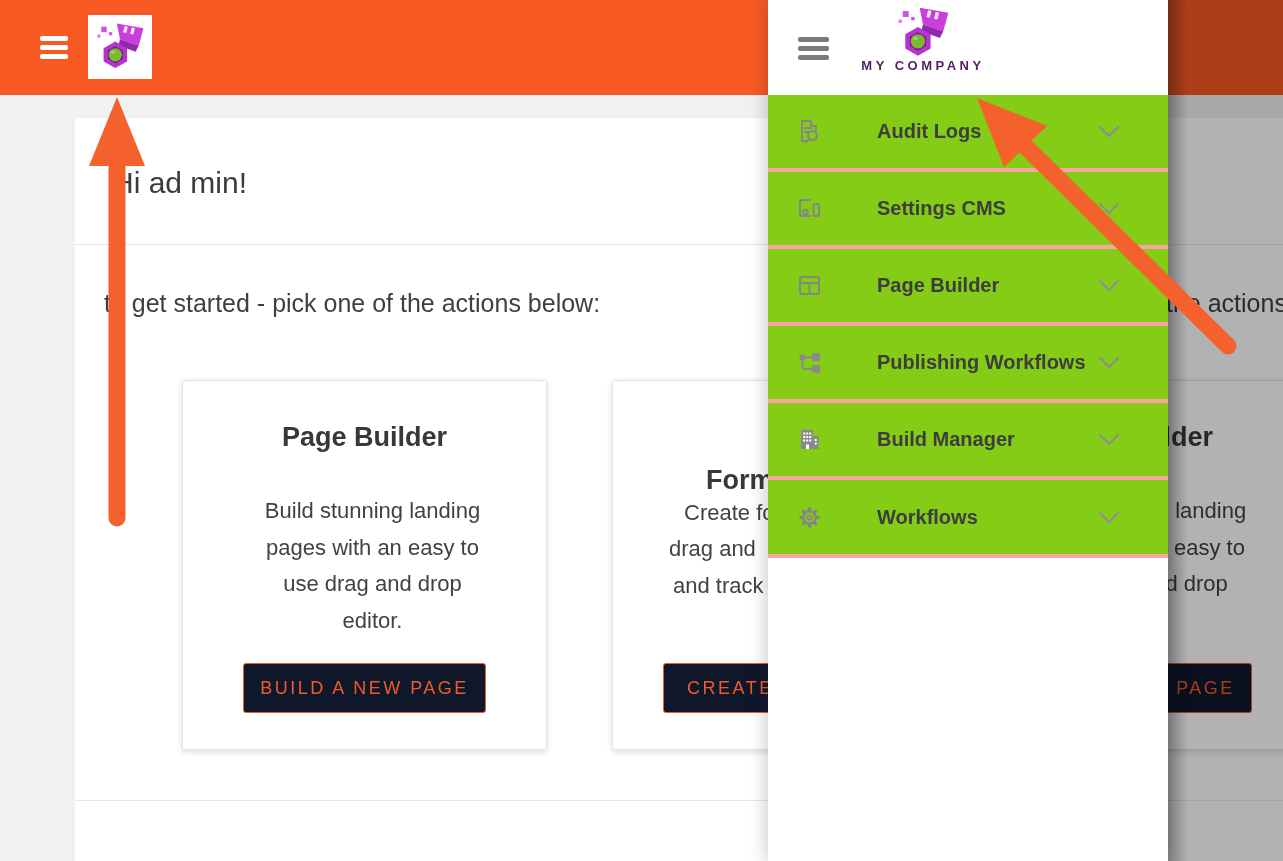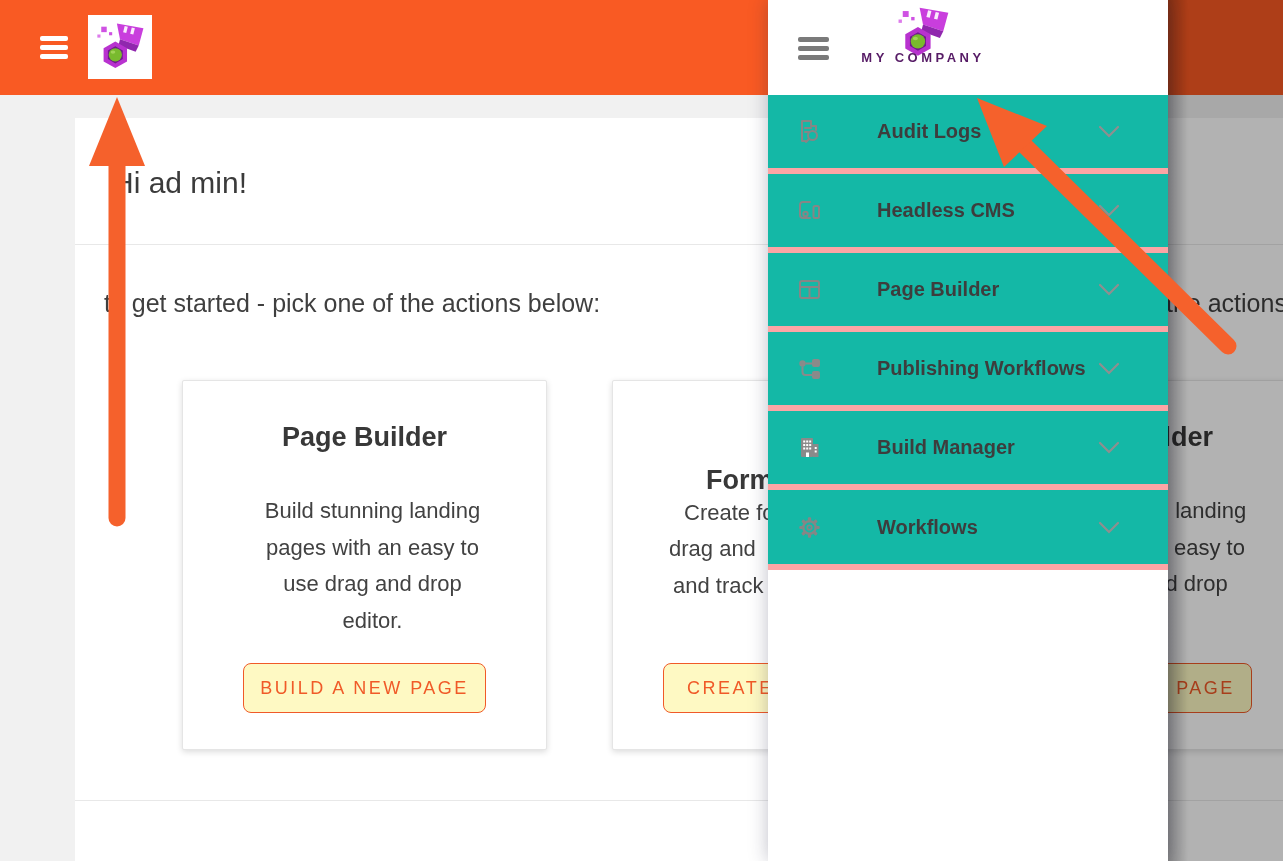--- a/index.html
+++ b/index.html
@@ -23,41 +23,41 @@
   .intro{position:absolute;left:29px;top:171px;font-size:25px;color:#3F3F3F;white-space:nowrap;}
 
   .card{position:absolute;top:262px;height:368px;background:#fff;border:1px solid #E5E5E5;
         border-radius:2px;box-shadow:0 2px 6px rgba(0,0,0,0.14);}
   .card-page-builder{left:107px;width:363px;}
   .card-form{left:537px;width:400px;}
   .card-title{position:absolute;top:38px;left:0;width:100%;text-align:center;
               font-size:27px;font-weight:700;color:#383838;line-height:36px;}
   .card-body{position:absolute;top:112px;left:8px;width:100%;text-align:center;
              font-size:22px;color:#424242;line-height:36.5px;}
-  .card-btn{position:absolute;top:282px;height:50px;border:1px solid #F05A28;border-radius:8px;
-            background:#fef9c3;color:#F05A28;font-family:"Liberation Sans",sans-serif;
+  .card-btn{position:absolute;top:282px;height:50px;border:1px solid #F05A28;border-radius:3px;
+            background:#0f172a;color:#F05A28;font-family:"Liberation Sans",sans-serif;
             font-size:18px;letter-spacing:2.5px;cursor:pointer;}
   .card-page-builder .card-btn{left:60px;width:243px;}
   .frag{position:absolute;white-space:nowrap;}
   .frag-title{font-size:27px;font-weight:700;color:#383838;margin-top:44px;}
   .frag-line{font-size:22px;color:#424242;}
   .card-form .card-btn{left:50px;width:280px;text-align:left;padding-left:23px;}
 
   
   .drawer{position:absolute;left:768px;top:0;width:400px;height:861px;background:#fff;z-index:10;
           box-shadow:0 0 18px rgba(30,30,60,0.28);}
   .drawer-header{position:absolute;left:0;top:0;width:100%;height:95px;border-bottom:1px solid #E9E9E9;}
   .drawer-header .hamburger{left:30px;top:37px;cursor:pointer;}
   .drawer-header .hamburger .bar{width:31px;height:4.5px;background:#7A7A7A;margin-bottom:4.5px;}
   .drawer-logo{position:absolute;left:128px;top:6px;}
-  .company-name{position:absolute;left:75px;top:50px;width:160px;text-align:center;
+  .company-name{position:absolute;left:75px;top:58px;width:160px;text-align:center;
                 font-size:13px;font-weight:700;letter-spacing:3.5px;color:#571C66;white-space:nowrap;}
   .menu{position:absolute;left:0;top:95px;width:100%;}
-  .menu-row{position:relative;height:73.1px;border-bottom:6px solid #fca5a5;
-            display:flex;align-items:center;cursor:pointer;background:#14b8a6;}
+  .menu-row{position:relative;height:73.1px;border-bottom:4px solid #fca5a5;
+            display:flex;align-items:center;cursor:pointer;background:#84cc16;}
   .menu-icon{position:absolute;left:28px;width:27px;height:27px;}
   .menu-label{position:absolute;left:109px;font-size:20px;font-weight:600;color:#3D3D3D;white-space:nowrap;}
   .menu-chevron{position:absolute;left:330px;width:22px;height:13px;}
 
   
   .dim-strip{position:absolute;left:1168px;top:0;width:115px;height:861px;overflow:hidden;z-index:5;}
   .dim-strip .base-app{left:-402px;top:0;}
   .dim-overlay{position:absolute;inset:0;background:rgba(0,0,0,0.30);}
   .strip-shadow{position:absolute;left:0;top:0;bottom:0;width:20px;
                 background:linear-gradient(to right,rgba(0,0,0,0.25),rgba(0,0,0,0));}
@@ -198,21 +198,21 @@
           </svg>
       </div>
 
 
       <div class="menu-row">
         <svg class="menu-icon" viewBox="0 0 27 27" fill="none" stroke="#868686" stroke-width="2" stroke-linecap="round" stroke-linejoin="round">
           <path d="M14,5 H7 a3,3 0 0 0 -3,3 v10 a3,3 0 0 0 3,3 h7"></path>
           <circle cx="9.5" cy="17" r="2.2"></circle>
           <rect x="17.5" y="9" width="5.5" height="12" rx="1.5"></rect>
         </svg>
-        <span class="menu-label">Headless CMS</span>
+        <span class="menu-label">Settings CMS</span>
         <svg class="menu-chevron" viewBox="0 0 22 13" fill="none" stroke="#8F8F8F" stroke-width="2.2" stroke-linecap="round">
             <polyline points="2,2 11,11 20,2"></polyline>
           </svg>
       </div>
 
       <div class="menu-row">
         <svg class="menu-icon" viewBox="0 0 27 27" fill="none" stroke="#868686" stroke-width="2" stroke-linejoin="round">
           <rect x="4" y="5" width="19" height="17" rx="2"></rect>
           <path d="M4,11 h19 M13.5,11 v11"></path>
         </svg>

